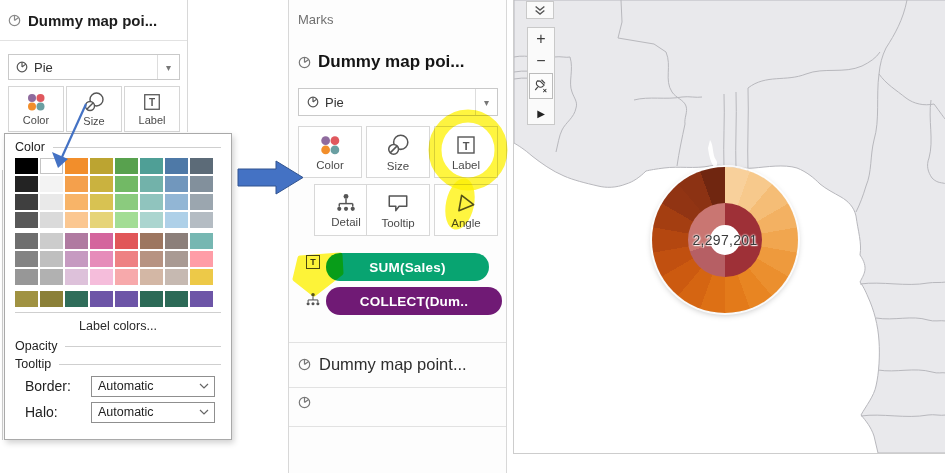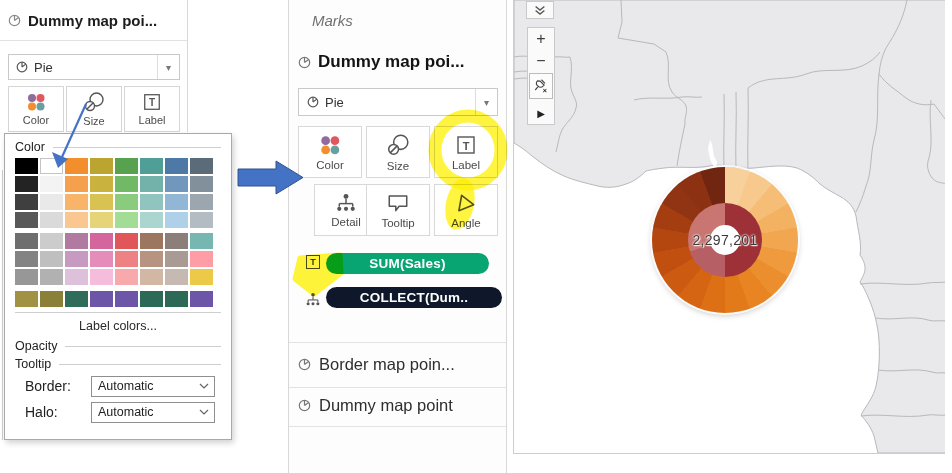--- a/index.html
+++ b/index.html
@@ -35,28 +35,28 @@
 .opacity-box { position:absolute; right:0; top:0; width:56px; height:22px; border:1px solid #b3b3b3; font-size:12.5px; color:#222; text-align:right; padding:3px 7px 0 0; background:#fff; }
 .fx-row { display:flex; align-items:center; margin:4px 0 0 10px; height:22px; }
 .fx-label { width:66px; font-size:14px; color:#222; }
 .fx-select { width:124px; height:21px; border:1px solid #8f8f8f; background:#fff; display:flex; align-items:center; }
 .fx-select .fx-val { flex:1; font-size:12.5px; color:#222; padding-left:6px; }
 .fx-select svg { margin-right:5px; }
 .panel-edge-line { position:absolute; left:2px; top:170px; width:1px; height:270px; background:#c9c9c9; }
 
 
 .marks-panel { position:absolute; left:288px; top:0; width:219px; height:473px; background:#fdfdfd; border-left:1px solid #d8d8d8; border-right:1px solid #d8d8d8; }
-.marks-header { position:absolute; left:23px; top:12px; font-size:15px; color:#707070;font-style:italic; }
+.marks-header { position:absolute; left:9px; top:12px; font-size:13px; color:#707070; }
 .mp-title-row { position:absolute; left:9px; top:52px; display:flex; align-items:center; gap:7px; }
 .mp-title { font-size:17px; font-weight:bold; color:#141414; white-space:nowrap; }
 .mp-select { position:absolute; left:9px; top:88px; width:200px; height:28px; border:1px solid #c9c9c9; background:#fff; display:flex; align-items:center; gap:6px; padding-left:8px; }
 .mp-select .sel-label { font-size:13px; color:#333; flex:1; }
 .mp-btn { position:absolute; width:64px; height:52px; border:1px solid #d8d8d8; background:#fff; display:flex; flex-direction:column; align-items:center; justify-content:center; gap:3px; }
 .mp-btn .lbl { font-size:11.5px; color:#4a4a4a; }
-.pill { position:absolute; height:21px; border-radius:14px; display:flex; align-items:center; justify-content:center; color:#fff; font-size:13.5px; font-weight:bold; letter-spacing:.2px; white-space:nowrap; }
+.pill { position:absolute; height:28px; border-radius:14px; display:flex; align-items:center; justify-content:center; color:#fff; font-size:13.5px; font-weight:bold; letter-spacing:.2px; white-space:nowrap; }
 .pill-icon { position:absolute; }
 .t-box { width:14px; height:14px; border:1.3px solid #4a4a4a; display:flex; align-items:center; justify-content:center; font-size:9px; font-weight:bold; color:#3c3c3c; background:transparent; }
 .mp-div { position:absolute; left:0; width:100%; height:1px; background:#e2e2e2; }
 .mp-collapsed { position:absolute; left:9px; display:flex; align-items:center; gap:8px; }
 .mp-collapsed .txt { font-size:16.5px; color:#2e2e2e; white-space:nowrap; }
 .hl-overlay { position:absolute; left:0; top:0; pointer-events:none; mix-blend-mode:multiply; }
 
 
 .map-area { position:absolute; left:513px; top:0; width:432px; height:454px; background:#fff; border-left:1px solid #cdcdcd; border-bottom:1px solid #cdcdcd; overflow:hidden; }
 .map-svg { position:absolute; left:0; top:0; }
@@ -304,39 +304,38 @@
           <line x1="3.5" y1="8.5" x2="3.5" y2="11" stroke="#555" stroke-width="1.2"></line>
           <line x1="14.5" y1="8.5" x2="14.5" y2="11" stroke="#555" stroke-width="1.2"></line>
           <circle cx="3.5" cy="12.8" r="1.7" fill="#555"></circle>
           <circle cx="9" cy="12.8" r="1.7" fill="#555"></circle>
           <circle cx="14.5" cy="12.8" r="1.7" fill="#555"></circle>
         </svg>
     </div>
     <div class="pill" style="left: 37px; top: 253px; width: 163px; background: rgb(8, 164, 113);">
       <span>SUM(Sales)</span>
     </div>
-    <div class="pill" style="left: 37px; top: 287px; width: 176px; background: #0f172a;">
+    <div class="pill" style="left: 37px; top: 287px; width: 176px; background: #701a75;">
       <span>COLLECT(Dum..</span>
     </div>
 
     <div class="mp-div" style="top:342px;"></div>
     <div class="mp-collapsed" style="top:355px;">
       <svg width="13" height="13" viewBox="0 0 13 13">
           <circle cx="6.5" cy="6.5" r="5.2" fill="none" stroke="#777" stroke-width="1.2"></circle>
           <path d="M6.5 6.5 L6.5 1.3 M6.5 6.5 L10.6 3.4" stroke="#777" stroke-width="1.2" fill="none"></path>
         </svg>
-      <span class="txt">Border map poin...</span>
+      <span class="txt">Dummy map point...</span>
     </div>
     <div class="mp-div" style="top:387px;"></div>
     <div class="mp-collapsed" style="top:396px;">
       <svg width="13" height="13" viewBox="0 0 13 13">
           <circle cx="6.5" cy="6.5" r="5.2" fill="none" stroke="#777" stroke-width="1.2"></circle>
           <path d="M6.5 6.5 L6.5 1.3 M6.5 6.5 L10.6 3.4" stroke="#777" stroke-width="1.2" fill="none"></path>
         </svg>
-      <span class="txt">Dummy map point</span>
     </div>
     <div class="mp-div" style="top:426px;"></div>
 
     <svg class="hl-overlay" width="219" height="330">
       <ellipse cx="179" cy="150" rx="33" ry="34" fill="none" stroke="#fff200" stroke-width="13" opacity="0.75"></ellipse>
       <ellipse cx="171" cy="204" rx="14" ry="26" fill="#fff200" opacity="0.75" transform="rotate(12 171 204)"></ellipse>
       <polygon points="11,258 51,255 52,273 25,294 6,279" fill="#fff200" stroke="#fff200" stroke-width="5" stroke-linejoin="round" opacity="0.78"></polygon>
     </svg>
   </div>
 

